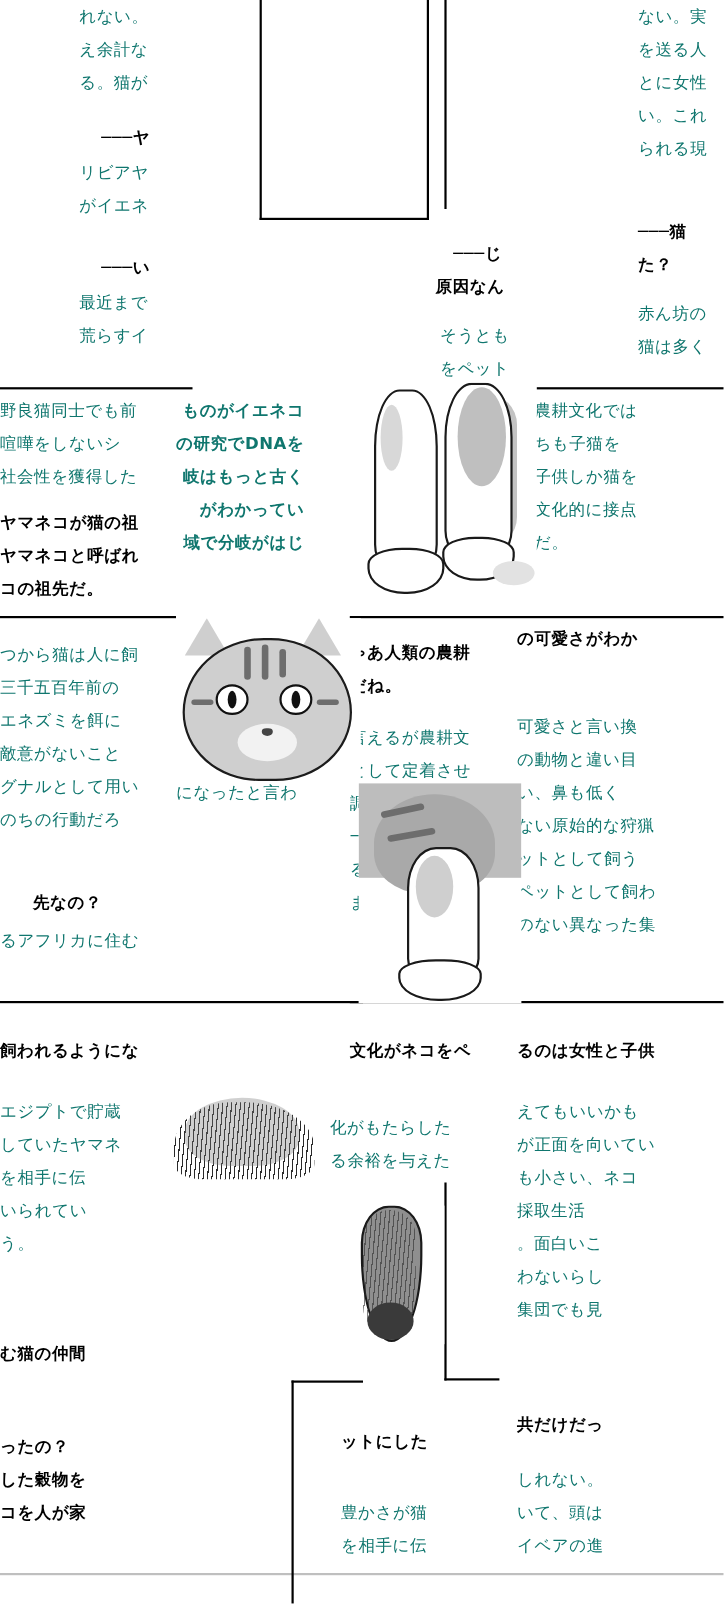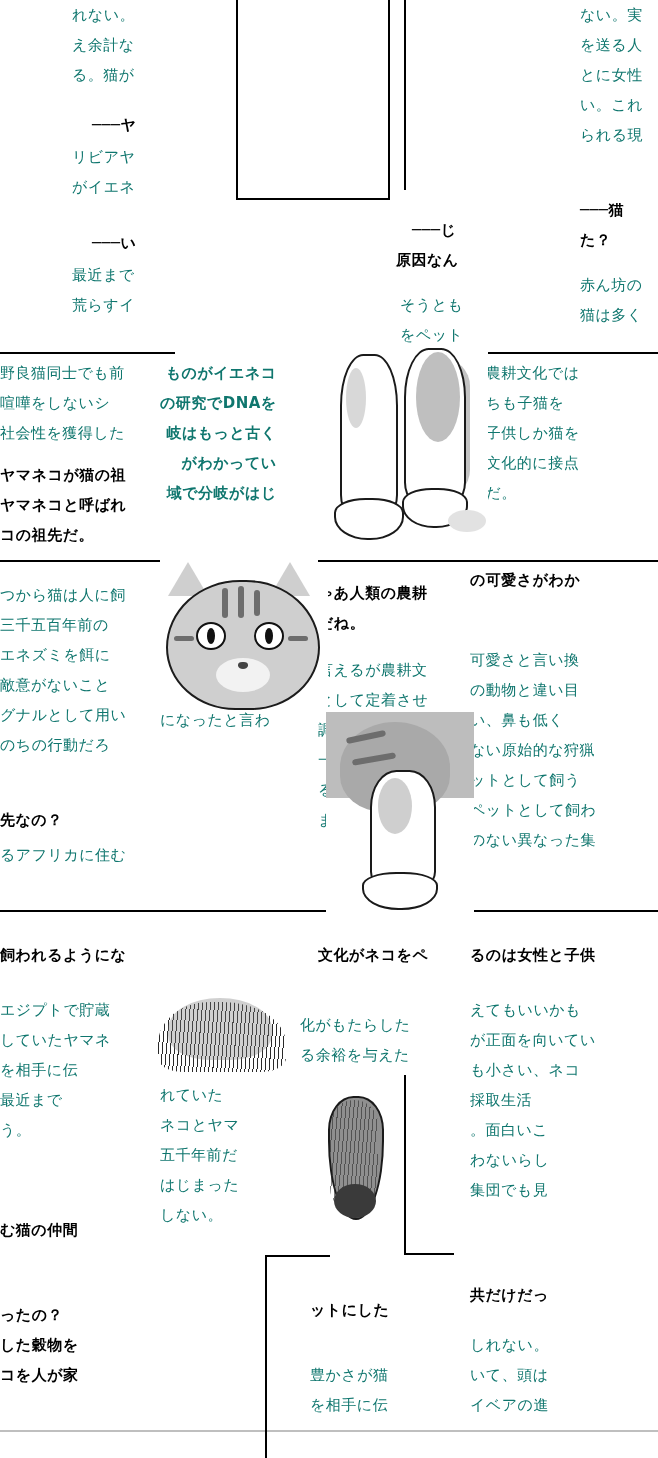--- a/index.html
+++ b/index.html
@@ -199,52 +199,47 @@
 社会性を獲得した</div>
   <div class="heading" style="left:0px; top:460px;">ヤマネコが猫の祖
 ヤマネコと呼ばれ
 コの祖先だ。</div>
   <div class="textcol" style="left:0px; top:580px;">つから猫は人に飼
 三千五百年前の
 エネズミを餌に
 敵意がないこと
 グナルとして用い
 のちの行動だろ</div>
-  <div class="heading" style="left:0px; top:805px;">先なの？</div>
+  <div class="heading" style="left:0px; top:805px;padding-left:30px;">先なの？</div>
   <div class="textcol" style="left:0px; top:840px;">るアフリカに住む</div>
   <div class="heading" style="left:0px; top:940px;">飼われるようにな</div>
   <div class="textcol" style="left:0px; top:995px;">エジプトで貯蔵
 していたヤマネ
 を相手に伝
-最近まで
+いられてい
 う。</div>
   <div class="heading" style="left:0px; top:1215px;text-align:center;">む猫の仲間</div>
   <div class="heading" style="left:0px; top:1300px;">ったの？
 した穀物を
 コを人が家</div>
 
   <div class="textcol bold" style="left:160px; top:358px;">ものがイエネコ
 の研究でDNAを
 岐はもっと古く
 がわかってい
 域で分岐がはじ</div>
   <div class="heading" style="left:318px; top:578px;">ゃあ人類の農耕
 だね。</div>
   <div class="textcol" style="left:318px; top:655px;">言えるが農耕文
 として定着させ
 調べた結果イエ
 一万年から一万
 る。農耕文化が
 まったかもしれ</div>
   <div class="textcol" style="left:160px; top:705px;">になったと言わ</div>
-  <div class="textcol" style="left:160px; top:1080px;">れていた
-ネコとヤマ
-五千年前だ
-はじまった
-しない。</div>
 
   <div class="textcol" style="left:470px; top:358px;">は農耕文化では
 たちも子猫を
 と子供しか猫を
 は文化的に接点
 象だ。</div>
   <div class="heading" style="left:470px; top:565px;">の可愛さがわか</div>
   <div class="textcol" style="left:470px; top:645px;">可愛さと言い換
 の動物と違い目
 い、鼻も低く

